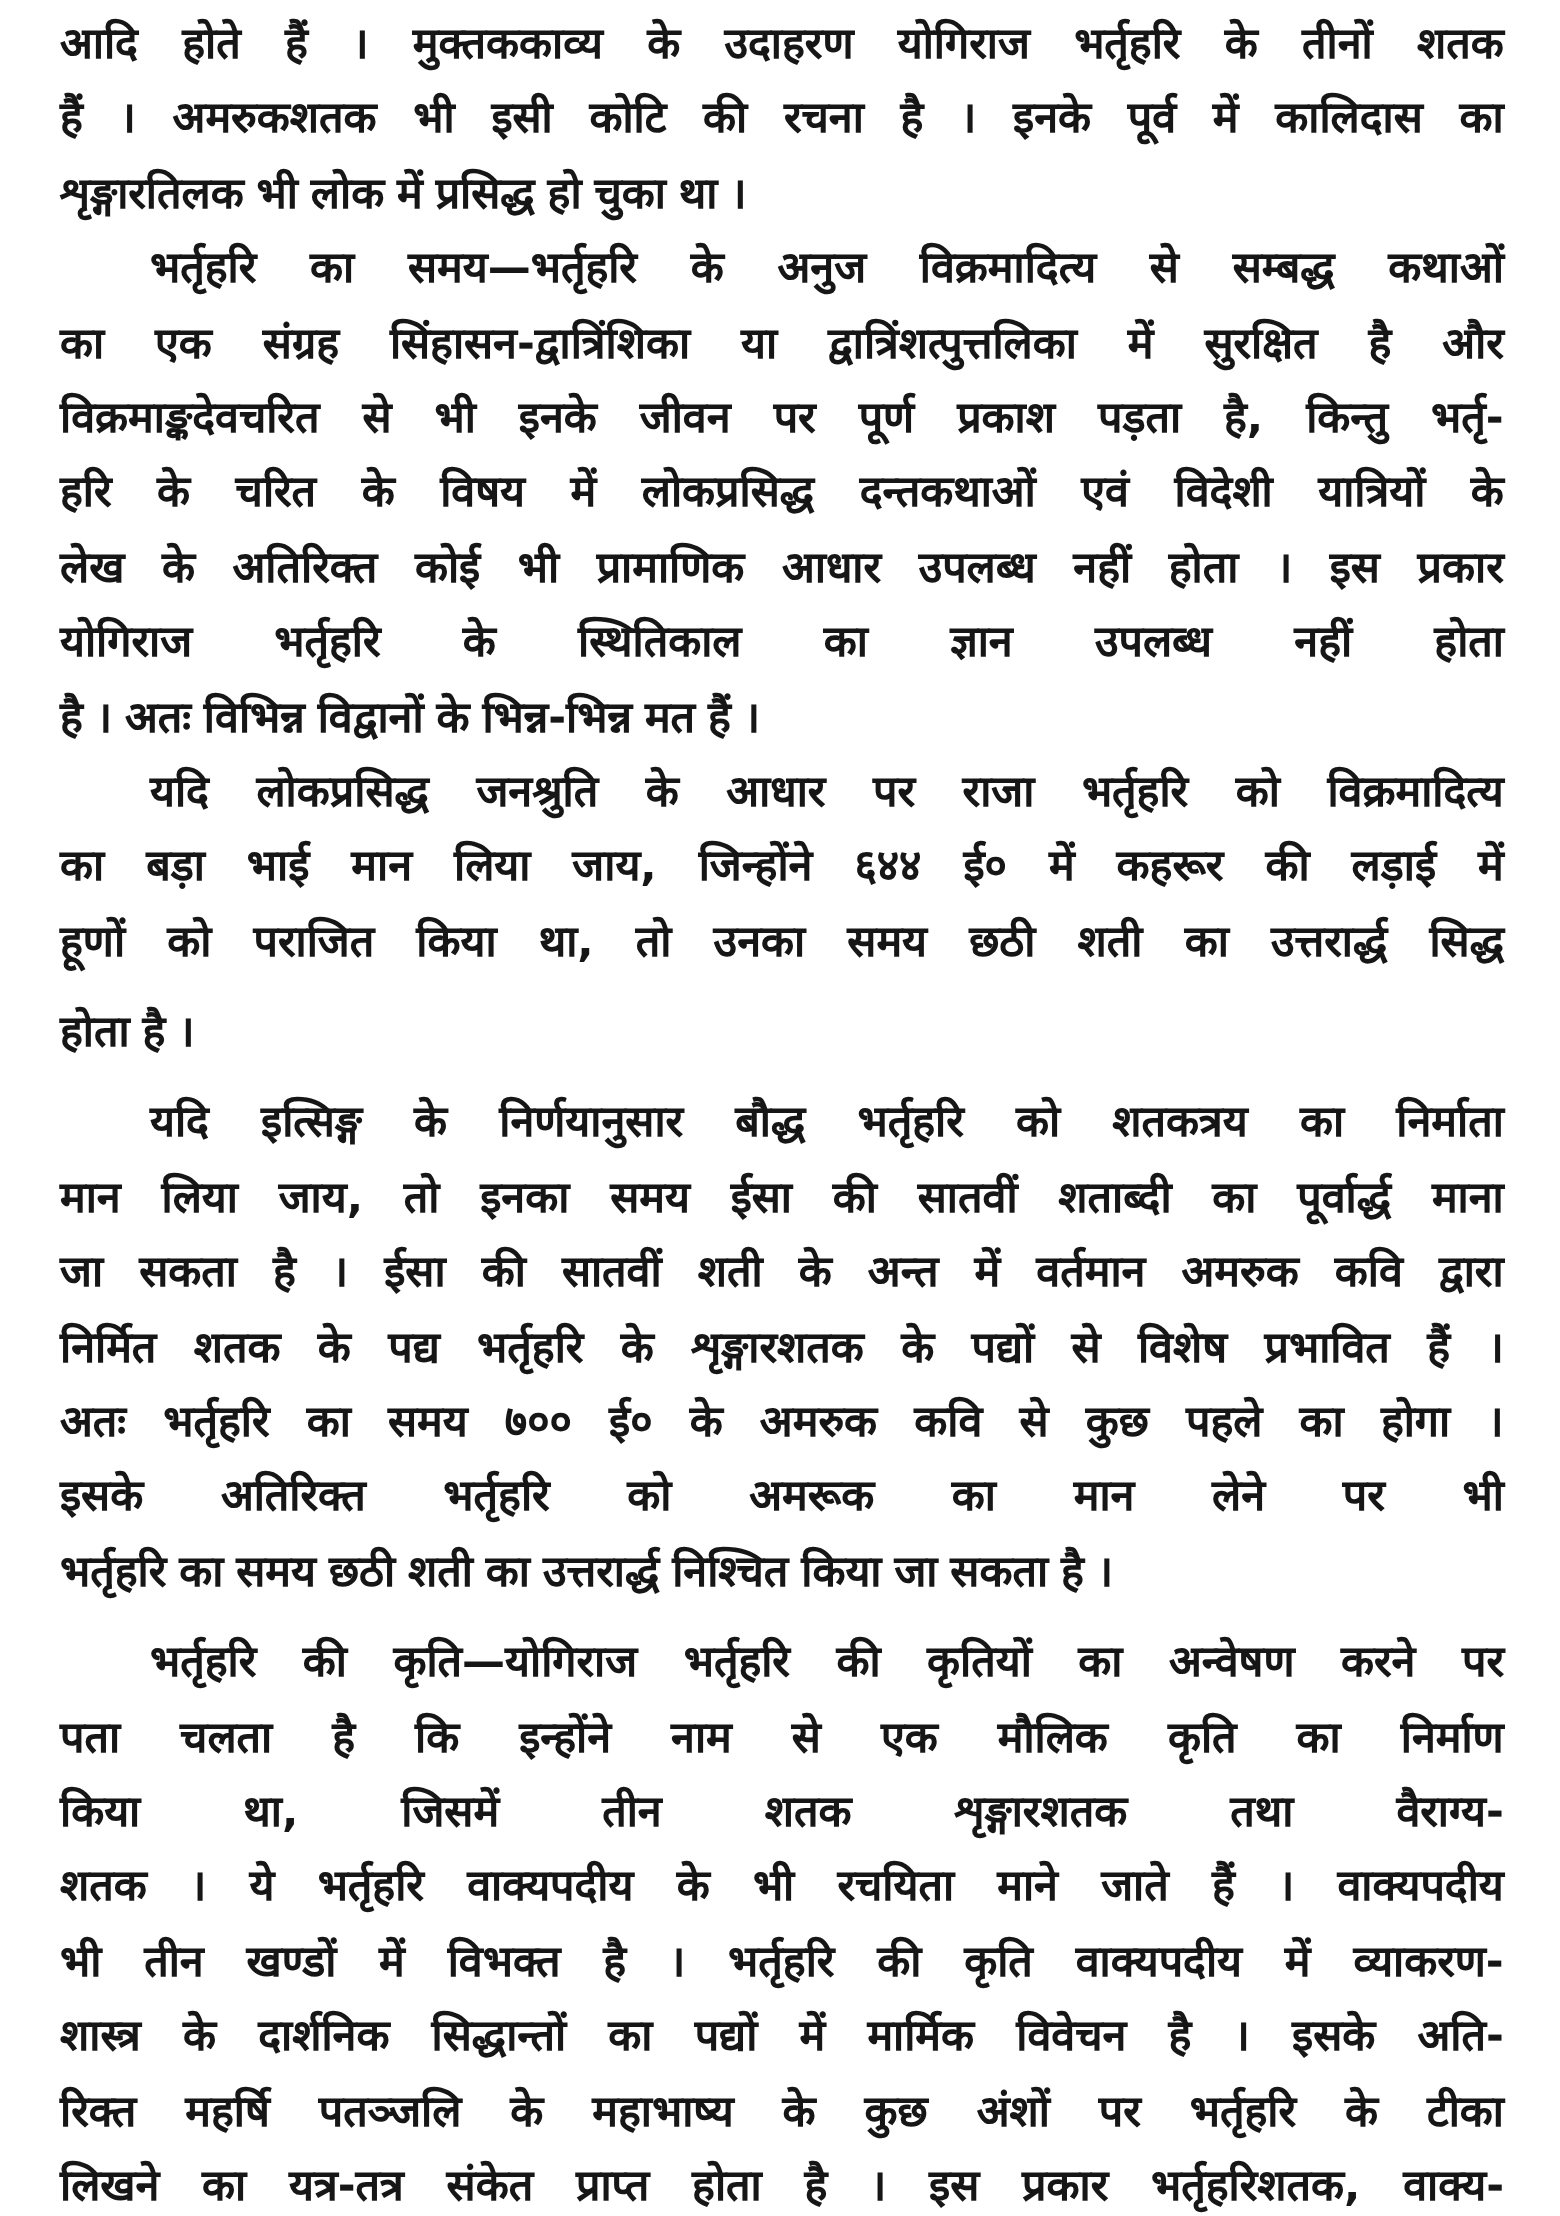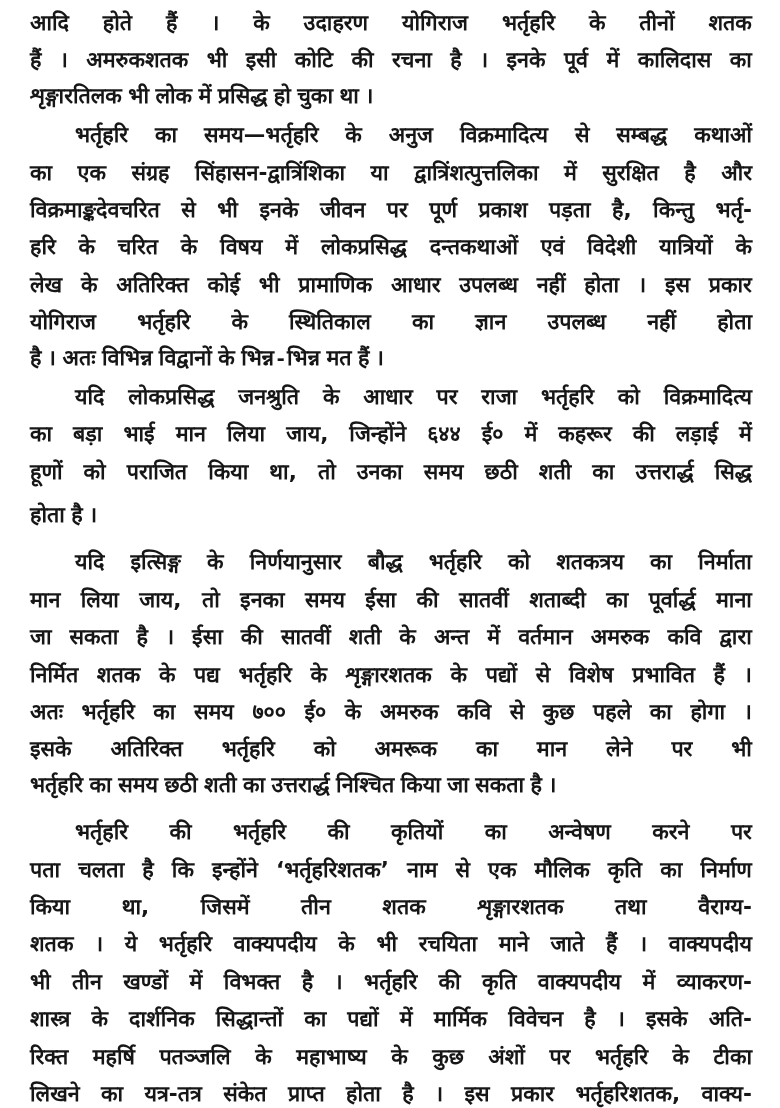--- a/index.html
+++ b/index.html
@@ -10,33 +10,34 @@
     font-size: 21.5px; font-weight: bold; color: #161616;
   }
   .line {
     height: 37.4px; line-height: 37.4px; white-space: nowrap;
     display: flex; justify-content: space-between;
   }
   .line.last { justify-content: flex-start; }
   .line.indent { padding-left: 45px; }
   .line.gap { margin-top: 8px; }
   .line span.w { display: inline-block; }
-  .line.last span.w { margin-right: 0.3em; font-family: Liberation Mono, monospace; }
+  .line.last span.w { margin-right: 0.3em; }
 </style>
 </head>
 <body>
 
 <div class="page">
 
   <div>
     <div class="line">
         <span class="w">आदि</span>
         <span class="w">होते</span>
         <span class="w">हैं</span>
         <span class="w">।</span>
+        <span class="w">मुक्तककाव्य</span>
         <span class="w">के</span>
         <span class="w">उदाहरण</span>
         <span class="w">योगिराज</span>
         <span class="w">भर्तृहरि</span>
         <span class="w">के</span>
         <span class="w">तीनों</span>
         <span class="w">शतक</span>
       </div>
     <div class="line">
         <span class="w">हैं</span>
@@ -315,35 +316,35 @@
         <span class="w">सकता</span>
         <span class="w">है</span>
         <span class="w">।</span>
       </div>
   </div>
 
   <div>
     <div class="line indent gap">
         <span class="w">भर्तृहरि</span>
         <span class="w">की</span>
+        <span class="w">कृति—योगिराज</span>
         <span class="w">भर्तृहरि</span>
         <span class="w">की</span>
         <span class="w">कृतियों</span>
         <span class="w">का</span>
         <span class="w">अन्वेषण</span>
         <span class="w">करने</span>
         <span class="w">पर</span>
       </div>
     <div class="line">
         <span class="w">पता</span>
         <span class="w">चलता</span>
         <span class="w">है</span>
         <span class="w">कि</span>
         <span class="w">इन्होंने</span>
-        <span class="w">‘भर्तृहरिशतक’</span>
         <span class="w">नाम</span>
         <span class="w">से</span>
         <span class="w">एक</span>
         <span class="w">मौलिक</span>
         <span class="w">कृति</span>
         <span class="w">का</span>
         <span class="w">निर्माण</span>
       </div>
     <div class="line">
         <span class="w">किया</span>

